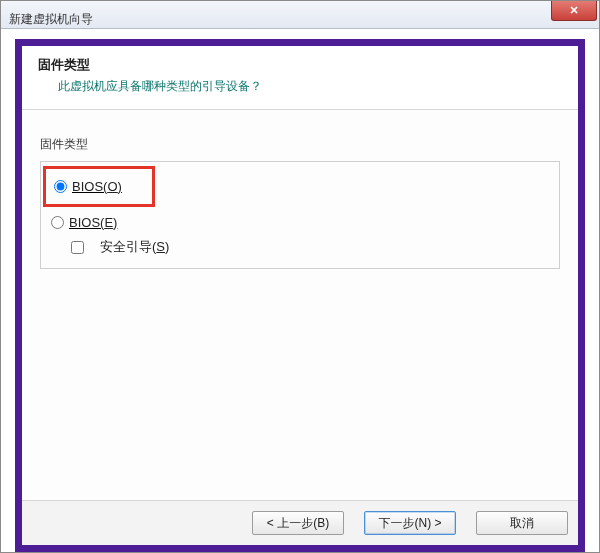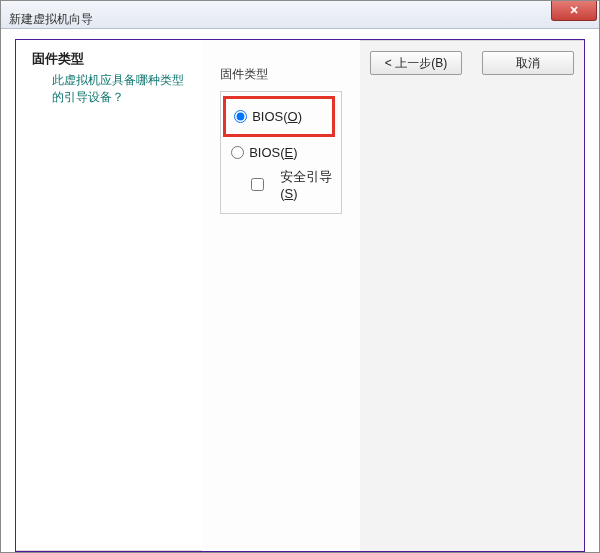--- a/index.html
+++ b/index.html
@@ -51,24 +51,24 @@
       font-weight: bold;
     }
     .content {
       flex: 1;
       padding: 10px 14px 0 14px;
       display: flex;
       flex-direction: column;
     }
     .inner-panel {
       flex: 1;
-      border: 1px solid #4c1d95;
+      border: 7px solid #4c1d95;
       background: #fdfdfd;
       display: flex;
-      flex-direction: row;
+      flex-direction: column;
       overflow: hidden;
     }
     .header-section {
       background: #ffffff;
       border-bottom: 1px solid #d8d8d8;
       padding: 10px 16px 14px 16px;
     }
     .header-title {
       font-weight: bold;
       font-size: 13px;
@@ -91,20 +91,21 @@
     }
     .options-box {
       border: 1px solid #cfcfcf;
       padding: 8px 6px 10px 6px;
     }
     .radio-row {
       display: flex;
       align-items: center;
       padding: 4px 2px;
       gap: 5px;
+      text-decoration: underline;
     }
     .radio-row input[type="radio"] {
       margin-left: 2px;
     }
     .radio-label { font-size: 13px; color: #222; }
     .accelerator { text-decoration: underline; }
     .highlight-box {
       border: 3px solid #e3342a;
       display: inline-flex;
       align-items: center;
@@ -184,18 +185,19 @@
           <div class="checkbox-row">
             <input type="checkbox" style="">
             <span class="radio-label"><span>安全引导(</span><span class="accelerator">S</span><span>)</span></span>
           </div>
 
         </div>
       </div>
 
       <div class="footer">
         <button class="wiz-btn">&lt; 上一步(B)</button>
+        <button class="wiz-btn primary">下一步(N) &gt;</button>
         <button class="wiz-btn">取消</button>
       </div>
 
     </div>
   </div>
 </div>
 
 </body></html>

